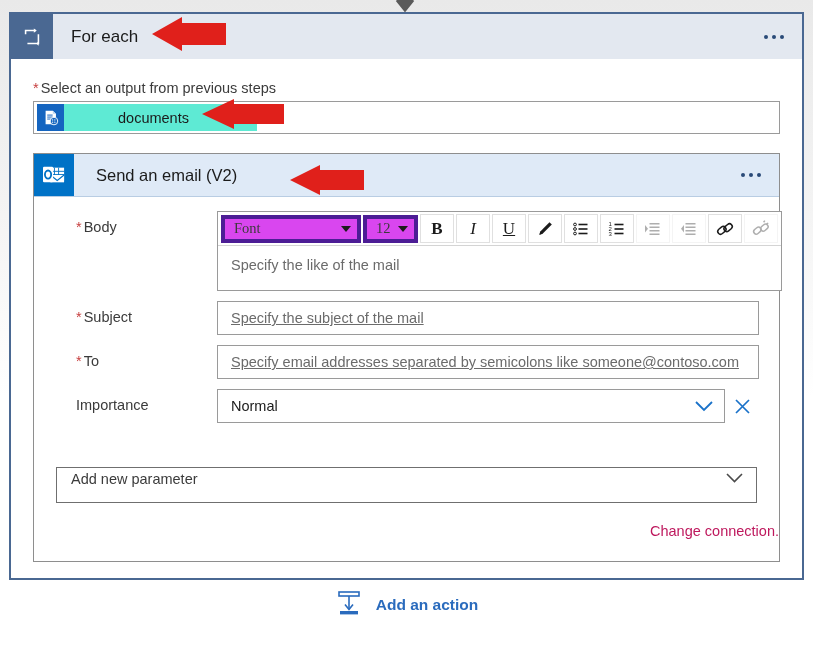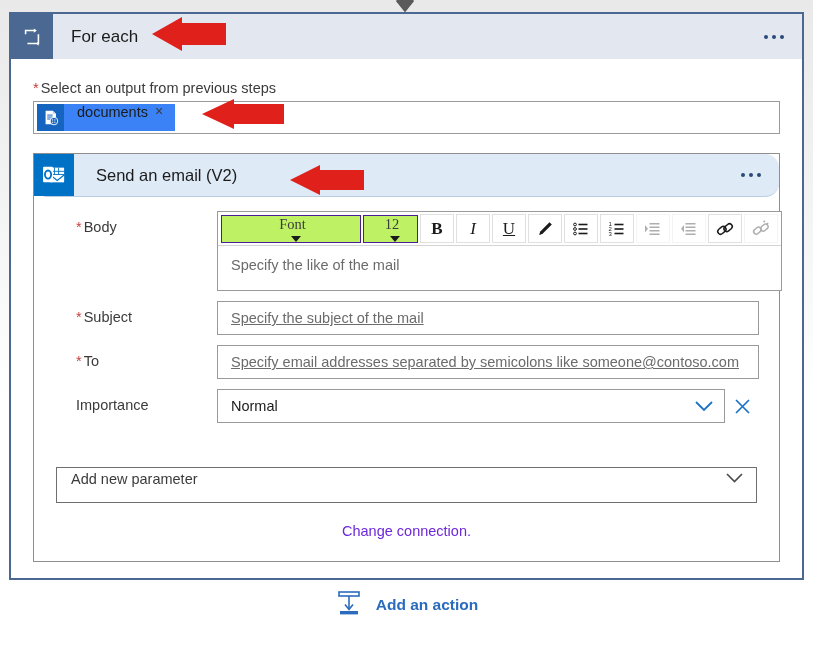--- a/index.html
+++ b/index.html
@@ -93,24 +93,25 @@
   .output-picker {
     height: 33px;
     border: 1px solid #9a9a9a;
     background: #ffffff;
     display: flex;
     align-items: center;
     box-sizing: border-box;
   }
   .token {
     display: flex;
-    align-items: flex-start;
+    align-items: center;
     height: 27px;
-    background: #3b82f6;
+    background: #5eead4;
     margin-left: 3px;
+    gap: 41px;
   }
   .token-icon {
     width: 27px;
     height: 27px;
     background: #1565c0;
     display: flex;
     align-items: center;
     justify-content: center;
     flex: 0 0 auto;
   }
@@ -134,21 +135,20 @@
     background: #ffffff;
     box-sizing: border-box;
   }
   .email-header {
     position: relative;
     height: 42px;
     background: #dfeaf7;
     display: flex;
     align-items: center;
     border-bottom: 1px solid #b9cde3;
-    border-radius: 14px;
   }
   .email-icon-box {
     width: 40px;
     height: 42px;
     background: #0072c6;
     display: flex;
     align-items: center;
     justify-content: center;
     flex: 0 0 auto;
   }
@@ -185,30 +185,29 @@
   .rte-toolbar {
     display: flex;
     align-items: center;
     height: 34px;
     border-bottom: 1px solid #d4d4d4;
     padding: 0 2px;
     box-sizing: border-box;
   }
   .rte-select {
     height: 28px;
-    border: 1px solid #4c1d95;
-    background: #bef264;
+    border: 4px solid #4c1d95;
+    background: #d946ef;
     display: flex;
     align-items: center;
     justify-content: space-between;
     padding: 0 6px 0 9px;
     box-sizing: border-box;
     cursor: pointer;
     margin: 0 1px;
-    flex-direction: column;
   }
   .rte-select.font { width: 140px; }
   .rte-select.size { width: 55px; }
   .rte-select span {
     font-size: 14.5px;
     color: #3b3b3b;
     font-family: "Liberation Serif", serif;
   }
   .caret {
     width: 0; height: 0;
@@ -291,24 +290,24 @@
     display: flex;
     align-items: center;
     justify-content: space-between;
     padding: 0 12px 12px 14px;
     font-size: 14.5px;
     color: #3b3b3b;
     box-sizing: border-box;
     cursor: pointer;
   }
   .change-conn {
-    text-align: center;
+    text-align: right;
     margin-top: 20px;
     font-size: 14.5px;
-    color: #6d28d9;
+    color: #be185d;
     cursor: pointer;
   }
 
   .add-action-wrap {
     position: absolute;
     left: 0;
     right: 0;
     top: 575px;
     display: flex;
     align-items: center;

